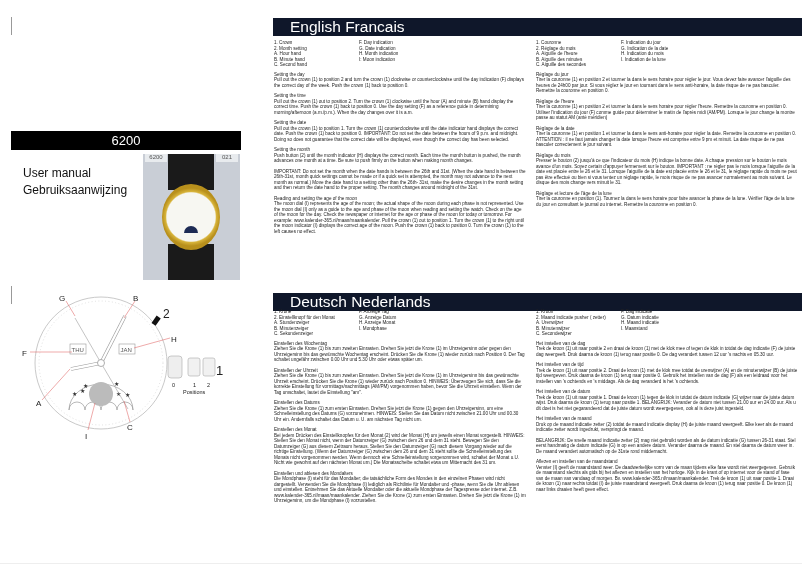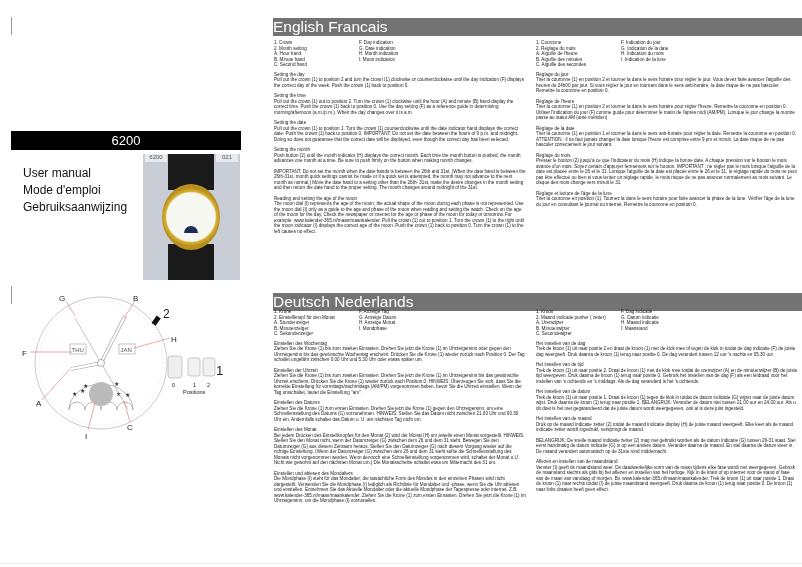--- a/index.html
+++ b/index.html
@@ -17,43 +17,42 @@
   .photo {
     position:absolute; left:143px; top:154px; width:97px; height:126px; background:#c9ced6; overflow:hidden;
   }
   .photo .strap { position:absolute; left:25px; width:46px; background:#1a1a1a; }
   .photo .case { position:absolute; left:19px; top:30px; width:58px; height:66px; border-radius:50%;
     background:radial-gradient(circle, #f7f7f2 55%, #d7b33a 58%, #b8901c 66%); }
   .photo .moon { position:absolute; left:41px; top:72px; width:14px; height:7px; background:#1d2b55; border-radius:7px 7px 0 0; }
   .photo .tag { position:absolute; top:0; width:22px; height:8px; background:#e8ebee; font-size:6px; color:#555; text-align:center; }
   .diagram { position:absolute; left:20px; top:296px; width:240px; height:200px; }
   .section-bar {
-    position:absolute; left:273px; width:529px; height:18px; background:#737373; color:#fff;
-    font-size:15.5px; line-height:18px; padding-left:0; box-sizing:border-box;
+    position:absolute; left:273px; width:529px; height:18px; background:#0f172a; color:#fff;
+    font-size:15.5px; line-height:18px; padding-left:17px; box-sizing:border-box;
   }
   .col { position:absolute; font-size:4.6px; line-height:5.5px; color:#222; }
   .col .legend { display:grid; grid-template-columns: 1fr 1fr; width:170px; margin-bottom:4px; }
   .col .legend div { white-space:nowrap; }
   .col h4 { font-weight:normal; margin:0; font-size:4.6px; }
   .col p { margin:0 0 5px 0; }
   .bottom-line { position:absolute; left:0; top:563px; width:802px; height:1px; background:#eee; }
 </style>
 </head>
 <body>
 
 <div class="edge-mark" style="top:17px;"></div>
 <div class="edge-mark" style="top:286px;"></div>
 
 <div class="cover-bar">
   <span>6200</span>
 </div>
 
 <div class="titles">
   <div>User manual</div>
-  <div>Mode d'emploi</div>
   <div>Gebruiksaanwijzing</div>
 </div>
 
 <div class="photo">
   <div class="tag" style="left:2px;">6200</div>
   <div class="tag" style="right:2px;">021</div>
   <div class="strap" style="top:0;height:36px;"></div>
   <div class="strap" style="top:90px;height:36px;"></div>
   <div class="case"></div>
   <div class="moon"></div>

